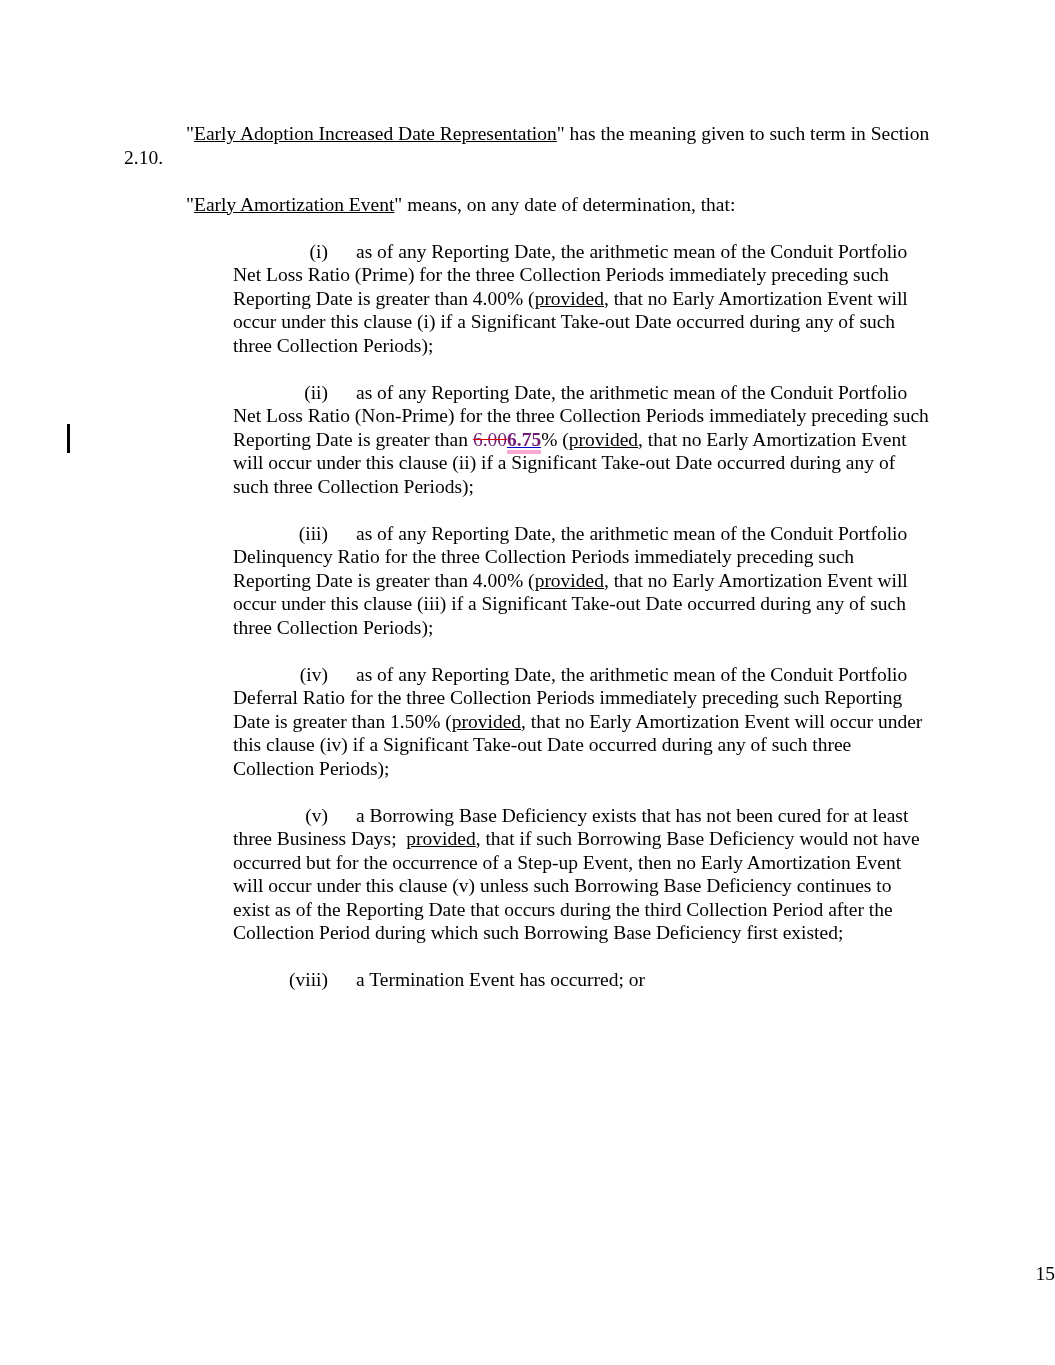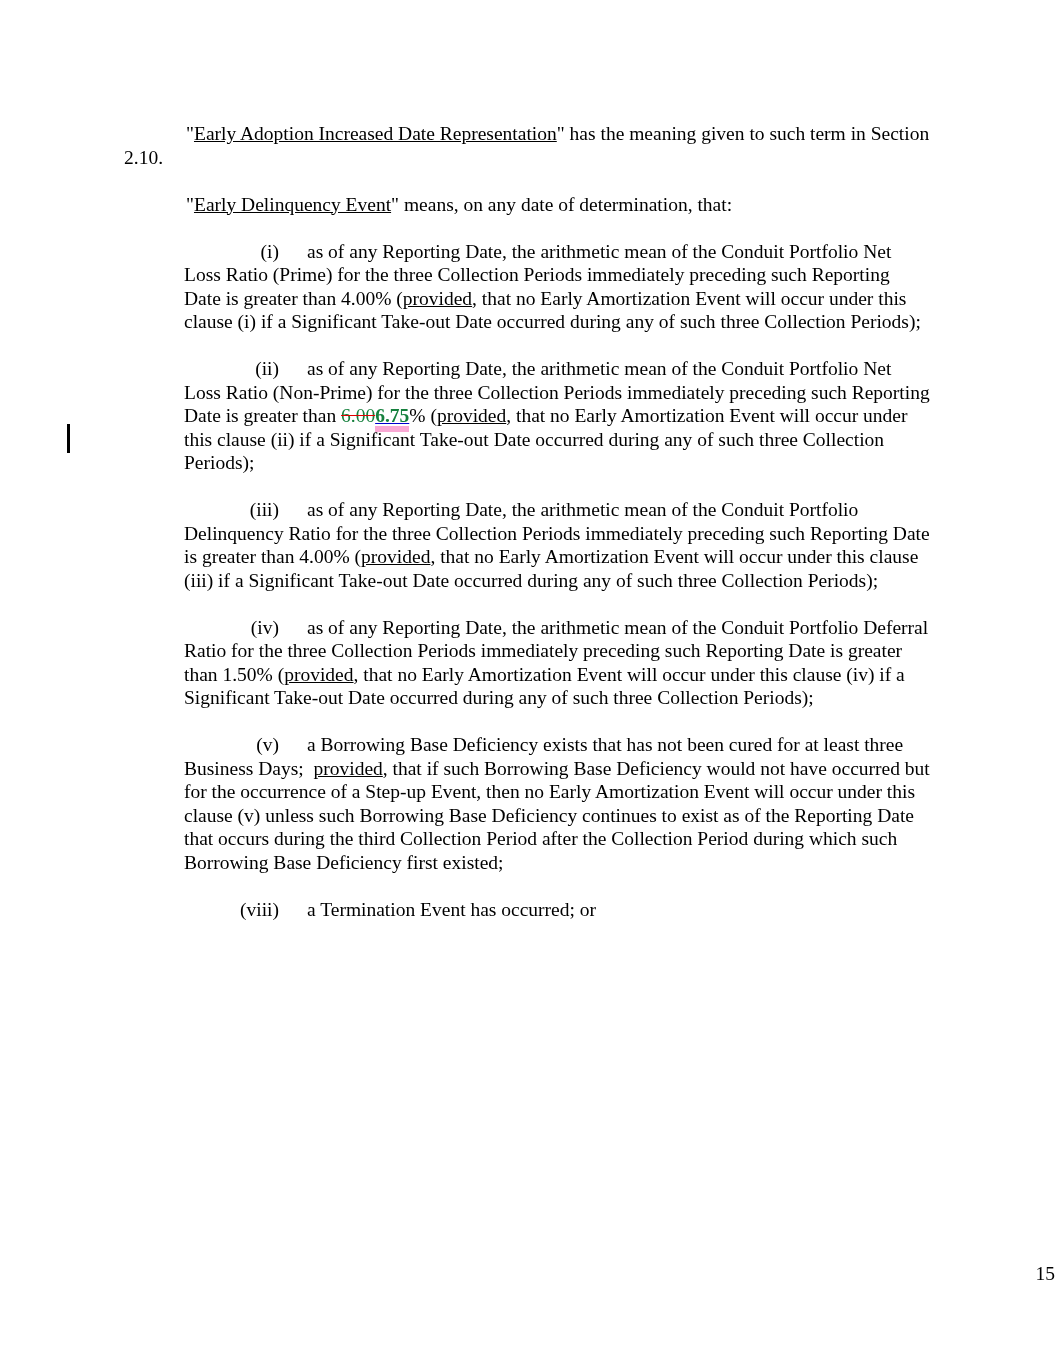--- a/index.html
+++ b/index.html
@@ -24,43 +24,43 @@
     left: 124px;
     width: 806px;
   }
   p.para {
     margin: 0 0 23.5px 0;
   }
   p.def {
     text-indent: 62px;
   }
   p.clause {
-    margin-left: 60px;
+    margin-left: 109px;
   }
   .clause-label {
     display: inline-block;
     width: 95px;
     padding-right: 28px;
     text-align: right;
     text-indent: 0;
   }
   .u {
     text-decoration: underline;
   }
   .del {
-    color: #15803d;
+    color: #701a75;
     text-decoration: line-through;
     text-decoration-color: #e00000;
   }
   .ins {
-    color: #15803d;
+    color: #701a75;
     font-weight: bold;
     text-decoration: underline;
     text-decoration-color: #0000cf;
-    border-bottom: 6px solid #f9a8d4;
+    border-bottom: 4px solid #f9a8d4;
   }
   .change-bar {
     position: absolute;
     left: 67px;
     top: 424px;
     width: 3px;
     height: 29px;
     background: #000000;
   }
   .page-number {
@@ -75,21 +75,21 @@
 <body>
 
 <div class="page">
 
   <div class="change-bar"></div>
 
   <div class="content">
 
     <p class="para def"><span>"</span><span class="u">Early Adoption Increased Date Representation</span><span>" has the meaning given to such term in Section 2.10.</span></p>
 
-    <p class="para def"><span>"</span><span class="u">Early Delinquency Event</span><span>" means, on any date of determination, that:</span></p>
+    <p class="para def"><span>"</span><span class="u">Early Amortization Event</span><span>" means, on any date of determination, that:</span></p>
 
     <div id="clauses">
         <p class="para clause"><span class="clause-label">(i)</span><span>as of any Reporting Date, the arithmetic mean of the Conduit Portfolio Net Loss Ratio (Prime) for the three Collection Periods immediately preceding such Reporting Date is greater than 4.00% (</span><span class="u">provided</span><span>, that no Early Amortization Event will occur under this clause (i) if a Significant Take-out Date occurred during any of such three Collection Periods);</span></p>
         <p class="para clause"><span class="clause-label">(ii)</span><span>as of any Reporting Date, the arithmetic mean of the Conduit Portfolio Net Loss Ratio (Non-Prime) for the three Collection Periods immediately preceding such Reporting Date is greater than </span><span class="del">6.00</span><span class="ins">6.75</span><span>% (</span><span class="u">provided</span><span>, that no Early Amortization Event will occur under this clause (ii) if a Significant Take-out Date occurred during any of such three Collection Periods);</span></p>
         <p class="para clause"><span class="clause-label">(iii)</span><span>as of any Reporting Date, the arithmetic mean of the Conduit Portfolio Delinquency Ratio for the three Collection Periods immediately preceding such Reporting Date is greater than 4.00% (</span><span class="u">provided</span><span>, that no Early Amortization Event will occur under this clause (iii) if a Significant Take-out Date occurred during any of such three Collection Periods);</span></p>
         <p class="para clause"><span class="clause-label">(iv)</span><span>as of any Reporting Date, the arithmetic mean of the Conduit Portfolio Deferral Ratio for the three Collection Periods immediately preceding such Reporting Date is greater than 1.50% (</span><span class="u">provided</span><span>, that no Early Amortization Event will occur under this clause (iv) if a Significant Take-out Date occurred during any of such three Collection Periods);</span></p>
         <p class="para clause"><span class="clause-label">(v)</span><span>a Borrowing Base Deficiency exists that has not been cured for at least three Business Days;&nbsp; </span><span class="u">provided</span><span>, that if such Borrowing Base Deficiency would not have occurred but for the occurrence of a Step-up Event, then no Early Amortization Event will occur under this clause (v) unless such Borrowing Base Deficiency continues to exist as of the Reporting Date that occurs during the third Collection Period after the Collection Period during which such Borrowing Base Deficiency first existed;</span></p>
         <p class="para clause"><span class="clause-label">(viii)</span><span>a Termination Event has occurred; or</span></p>
       </div>
 

